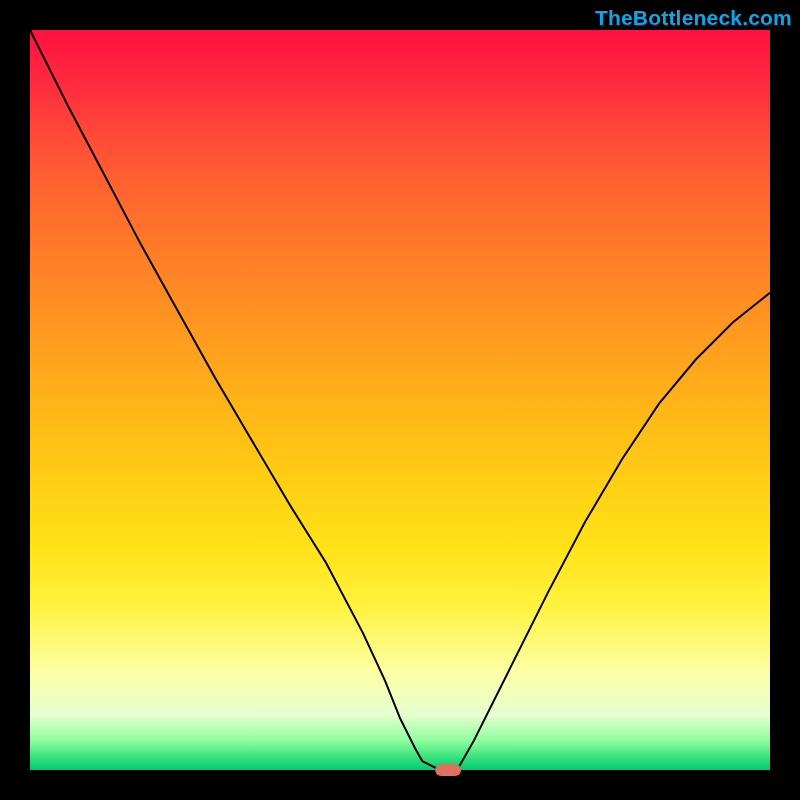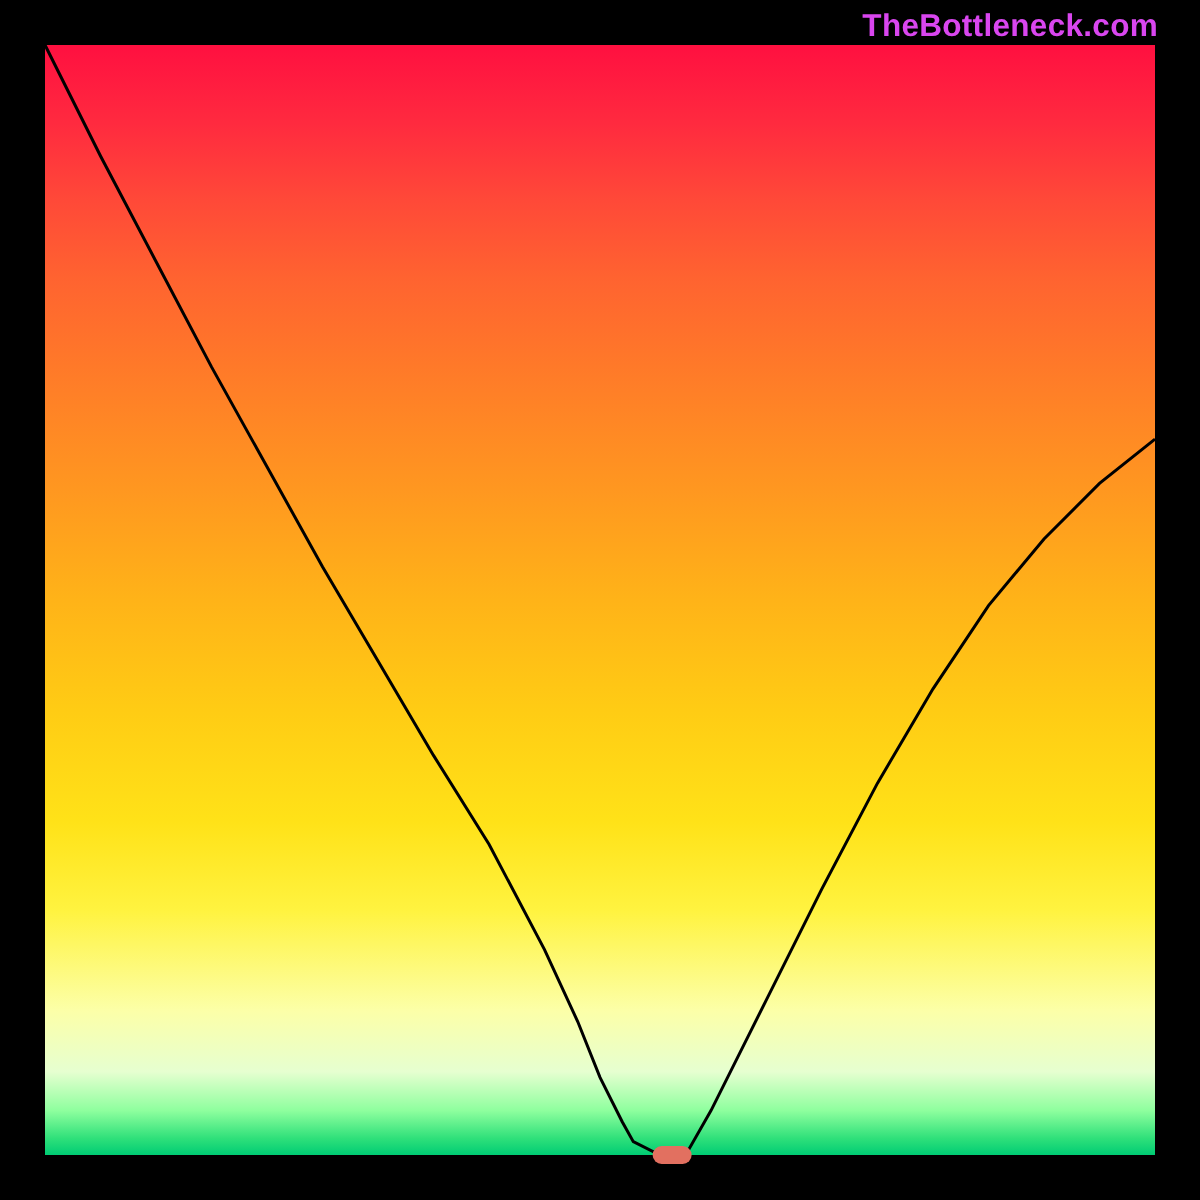--- a/index.html
+++ b/index.html
@@ -18,22 +18,22 @@
     #ffe218 70%,
     #fff340 78%,
     #fcffa8 87%,
     #e6ffd0 92.5%,
     #8eff9e 96%,
     #2fe07a 98.5%,
     #00cc74 100%);}
 svg{position:absolute;left:0;top:0;width:740px;height:740px;overflow:visible;}
 .curve{fill:none;stroke:#000;stroke-width:2;}
 .min{fill:#e27060;}
-#wm{position:absolute;top:6px;right:28px;font:600 21px Arial,Helvetica,sans-serif;
-  color:#d946ef;letter-spacing:.2px;}
+#wm{position:absolute;top:6px;right:8px;font:600 21px Arial,Helvetica,sans-serif;
+  color:#0ea5e9;letter-spacing:.2px;}
 </style>
 </head>
 <body>
 
 <div id="wrap">
   <div id="wm">TheBottleneck.com</div>
   <div id="plot">
     <div id="grad"></div>
     <svg id="svg" viewBox="0 0 740 740" preserveAspectRatio="none">
       <path id="curve" class="curve" d="M 0.0 0.0 L 37.0 74.0 L 74.0 144.3 L 111.0 214.6 L 148.0 281.2 L 185.0 347.8 L 222.0 410.7 L 259.0 473.6 L 296.0 532.8 L 333.0 603.1 L 355.2 651.2 L 370.0 688.2 L 384.8 717.8 L 392.2 731.1 L 407.0 738.5 L 414.4 740.0 L 421.8 740.0 L 429.2 736.3 L 444.0 710.4 L 481.0 636.4 L 518.0 562.4 L 555.0 492.1 L 592.0 429.2 L 629.0 373.7 L 666.0 329.3 L 703.0 292.3 L 740.0 262.7"></path>

